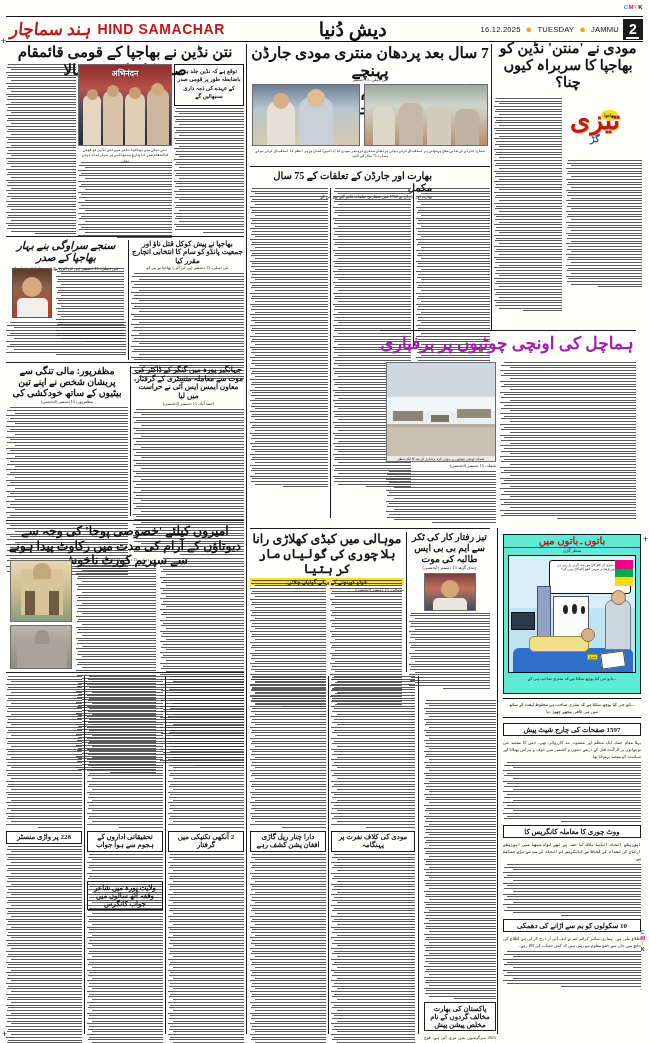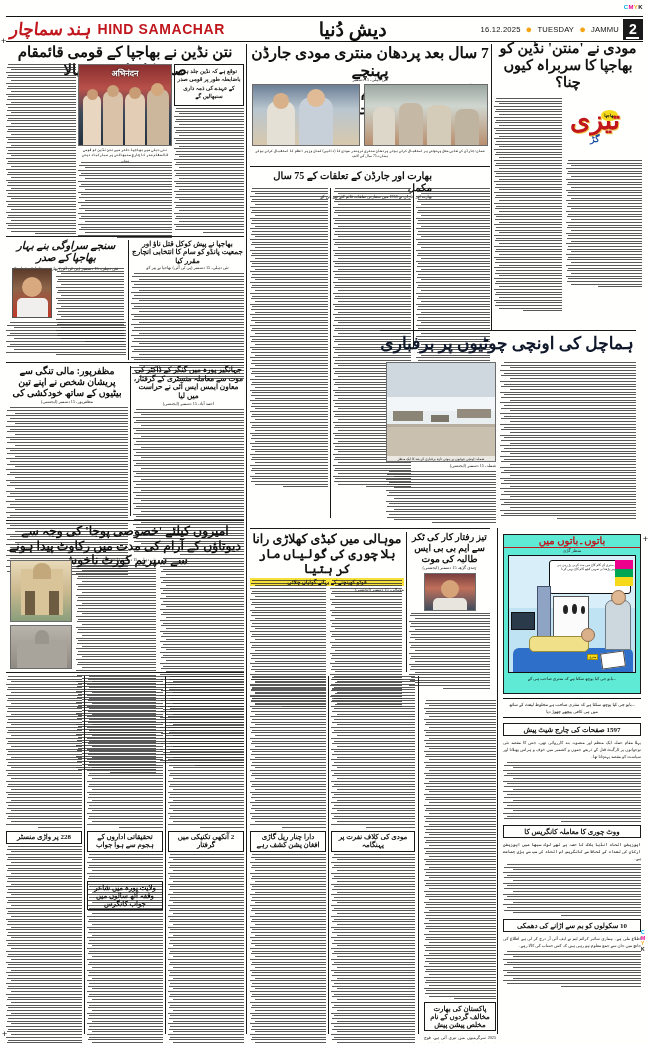--- a/index.html
+++ b/index.html
@@ -36,21 +36,21 @@
   
   .hl {
     direction: rtl;
     text-align: center;
     font-family: "Liberation Serif", serif;
     font-weight: bold;
     color: #111;
     line-height: 1.18;
     letter-spacing: -0.3px;
   }
-  .hl.blue { color: #0f172a; }
+  .hl.blue { color: #a21caf; }
 
   .rule-top { border-top: 1.6px solid #1a1a1a; }
   .vrule-r  { border-right: 1px solid #1a1a1a; }
 
   
   #masthead {
     position: absolute; left: 6px; top: 16px; width: 637px; height: 26px;
     border-top: 1.4px solid #111;
     border-bottom: 1.4px solid #111;
     display: flex; align-items: center;

